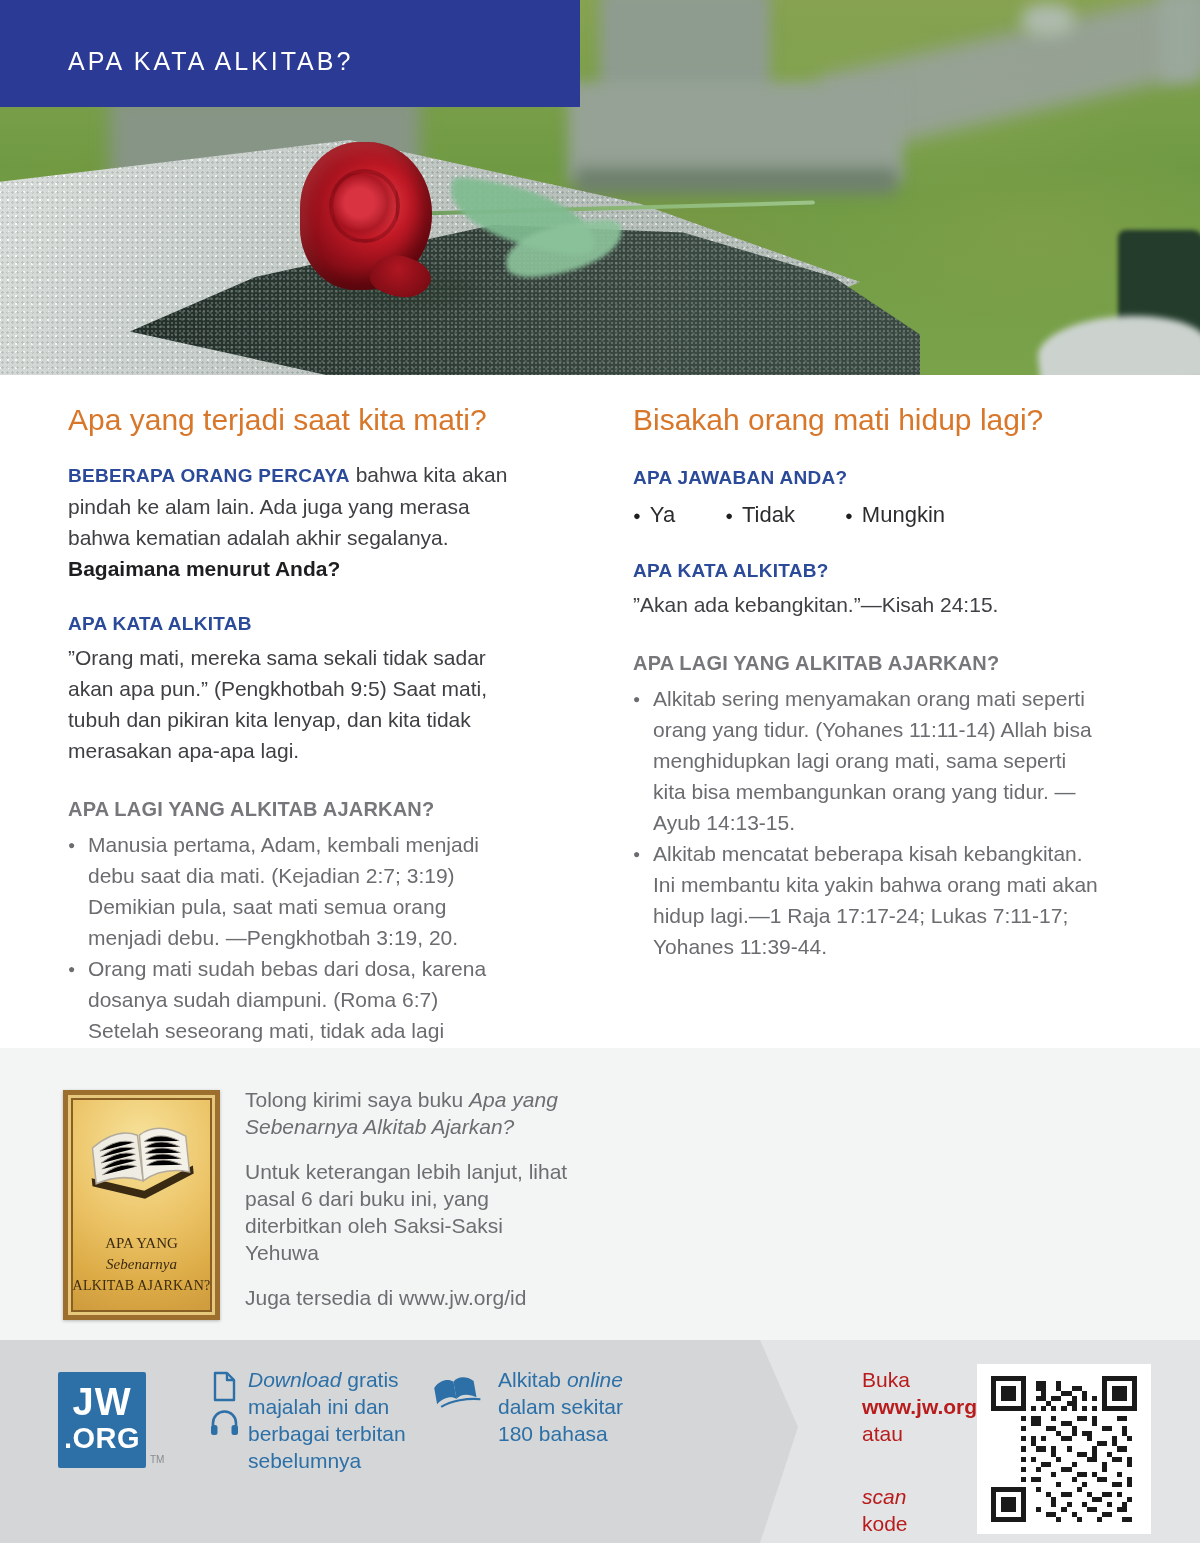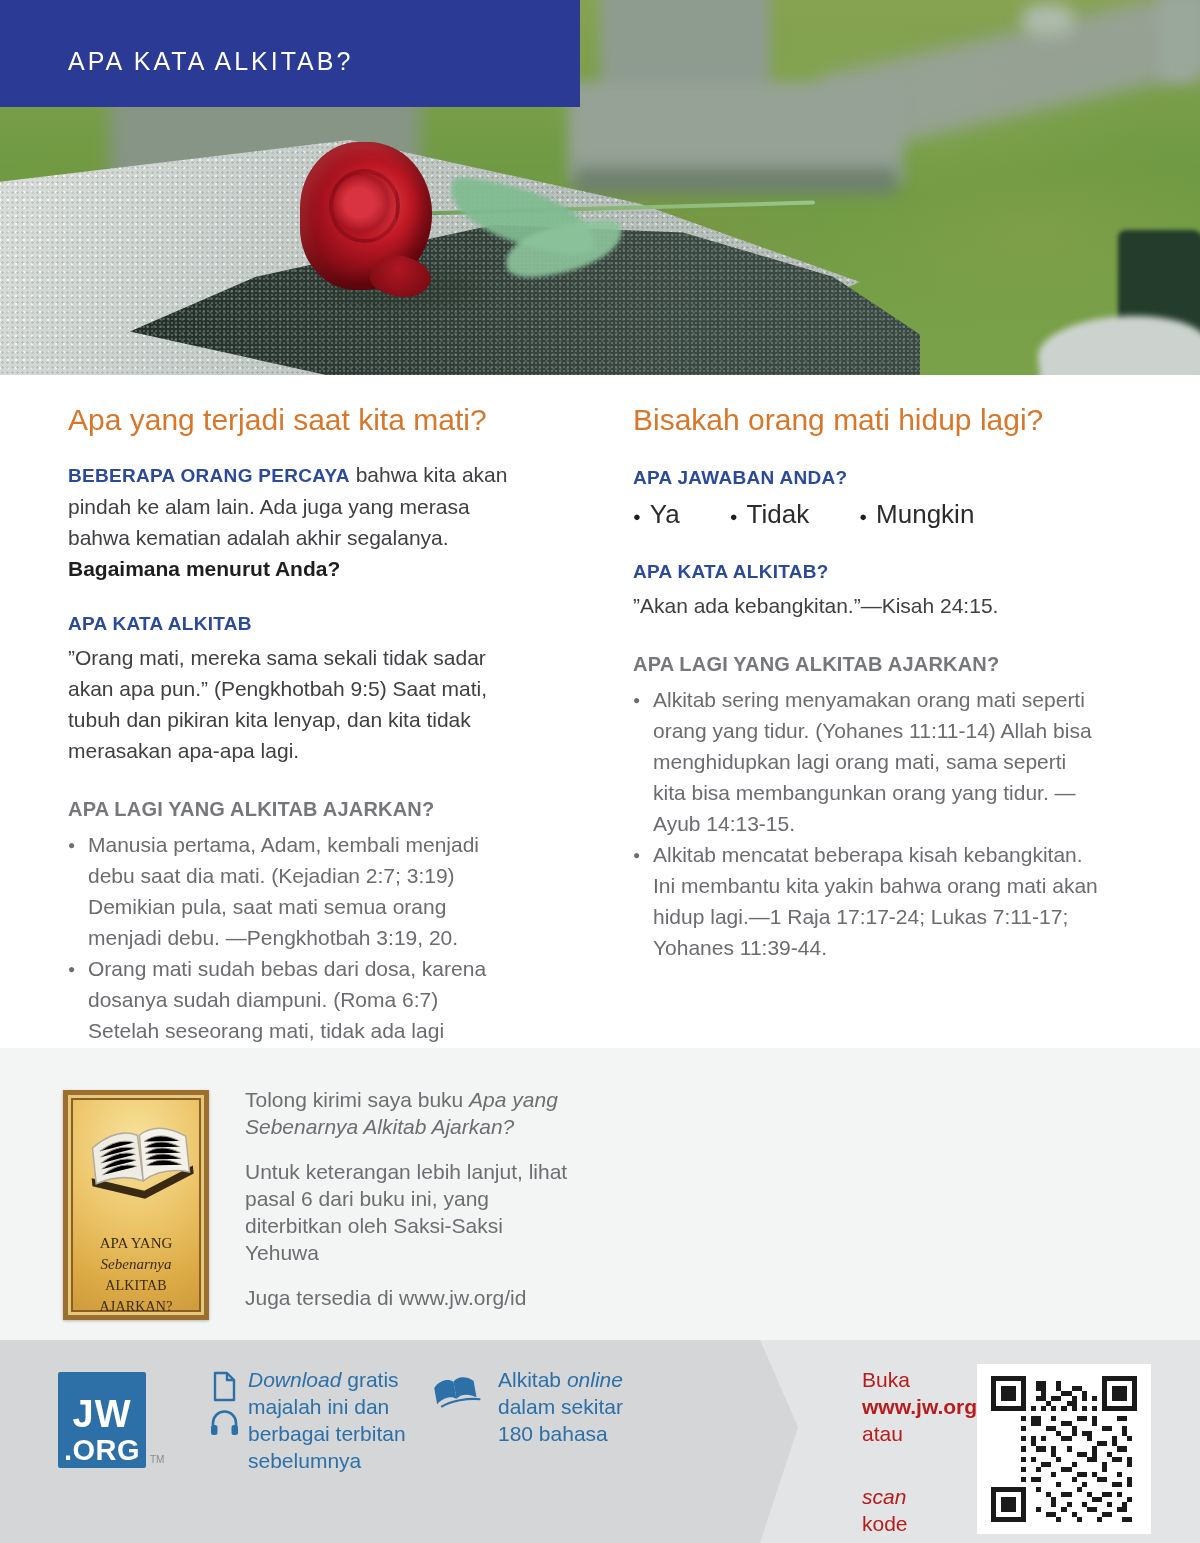--- a/index.html
+++ b/index.html
@@ -72,31 +72,31 @@
   .col-right{left:633px;width:470px;}
   .heading{margin:27px 0 0 0;font-size:30px;line-height:36px;font-weight:400;color:#d8772a;}
   .label-blue{color:#2b4a99;font-weight:700;font-size:19px;letter-spacing:.3px;}
   h3.label-blue{margin:28px 0 0 0;line-height:24px;}
   .label-gray{color:#76777b;font-weight:700;font-size:20px;letter-spacing:.2px;}
   h3.label-gray{margin:31px 0 0 0;line-height:25px;}
   .lead{margin:21px 0 0 0;}
   .lead strong{color:#1e1e20;}
   .quote{margin:6px 0 0 0;}
   .answers{margin:9px 0 0 0;display:flex;gap:0;}
-  .answer-item{color:#2c2c2e;font-size:26px;margin-right:50px;}
+  .answer-item{color:#2c2c2e;font-size:22px;margin-right:50px;}
   .answer-item::before{content:"●";font-size:13px;vertical-align:2px;margin-right:9px;color:#1e1e20;}
   ul.bullets{margin:7px 0 0 0;padding:0;list-style:none;color:#6b6c6f;}
   ul.bullets li{position:relative;padding-left:20px;margin:0;}
   ul.bullets li::before{content:"●";position:absolute;left:0;top:1px;font-size:12px;color:#6b6c6f;}
   .mt-answers{margin-top:22px;}
   .mt-bible2{margin-top:26px;}
 
   
   .order{position:absolute;left:0;top:1048px;width:1200px;height:292px;background:#f3f4f4;}
-  .book-cover{position:absolute;left:63px;top:42px;width:146px;height:230px;box-sizing:border-box;
+  .book-cover{position:absolute;left:63px;top:42px;width:157px;height:230px;box-sizing:border-box;
       border:5px solid #9c6f2e;box-shadow:inset 0 0 0 3px #e6c87c, inset 0 0 0 5px #8a5f23, 0 1px 3px rgba(0,0,0,.25);
       background:radial-gradient(120% 90% at 50% 22%, #f7e39b 0%, #ecc468 42%, #dcab46 72%, #c9953a 100%);padding-left:28px;}
   .book-art{position:absolute;left:8px;top:20px;width:130px;height:90px;transform:rotate(-6deg);}
   .cover-title{position:absolute;left:0;right:0;top:138px;text-align:center;
       font-family:"Liberation Serif","DejaVu Serif",serif;color:#3c2b10;line-height:21px;font-size:15px;}
   .cover-title .ct2{font-style:italic;}
   .cover-title .ct3{font-size:14px;letter-spacing:.2px;}
   .cover-title span{display:block;}
   .order-text{position:absolute;left:245px;top:38px;width:335px;color:#6d6e71;font-size:21px;line-height:27px;}
   .order-text p{margin:0 0 18px 0;}
@@ -107,21 +107,21 @@
   .form-line{flex:1 1 auto;border-bottom:1.5px solid #77787c;margin-left:9px;height:20px;}
   .form-line-extra{border-bottom:1.5px solid #77787c;margin:0 0 31px 28px;height:1px;}
   .form-line-extra.first{margin-top:30px;}
   .form-note{margin:46px 0 0 0;color:#6d6e71;font-weight:700;font-size:19px;}
 
   
   .footer{position:absolute;left:0;top:1340px;width:1200px;height:203px;background:#d4d6d8;}
   .chevron{position:absolute;left:760px;top:0;width:440px;height:203px;background:#e3e4e6;
       clip-path:polygon(0 0, 100% 0, 100% 100%, 0 100%, 38px 87px);}
   .jw-logo{position:absolute;left:58px;top:32px;width:88px;height:96px;background:#2d70a7;
-      border-radius:2px;color:#fff;text-align:center;font-weight:700;padding-top:22px;box-sizing:border-box;}
+      border-radius:2px;color:#fff;text-align:center;font-weight:700;padding-top:10px;box-sizing:border-box;}
   .jw-logo .l1{display:block;font-size:38px;line-height:40px;letter-spacing:1px;}
   .jw-logo .l2{display:block;font-size:29px;line-height:32px;letter-spacing:.5px;}
   .tm{position:absolute;left:150px;top:114px;font-size:10px;color:#8a8c90;}
   .icon-doc{position:absolute;left:212px;top:31px;}
   .icon-phones{position:absolute;left:208px;top:66px;}
   .dl-text{position:absolute;left:248px;top:26px;width:205px;color:#2d70a7;font-size:21px;line-height:27px;}
   .icon-book{position:absolute;left:428px;top:32px;}
   .online-text{position:absolute;left:498px;top:26px;width:165px;color:#2d70a7;font-size:21px;line-height:27px;}
   .visit-text{position:absolute;left:862px;top:26px;width:185px;color:#b91c1c;font-size:21px;line-height:27px;}
   .visit-text span{display:block;}

